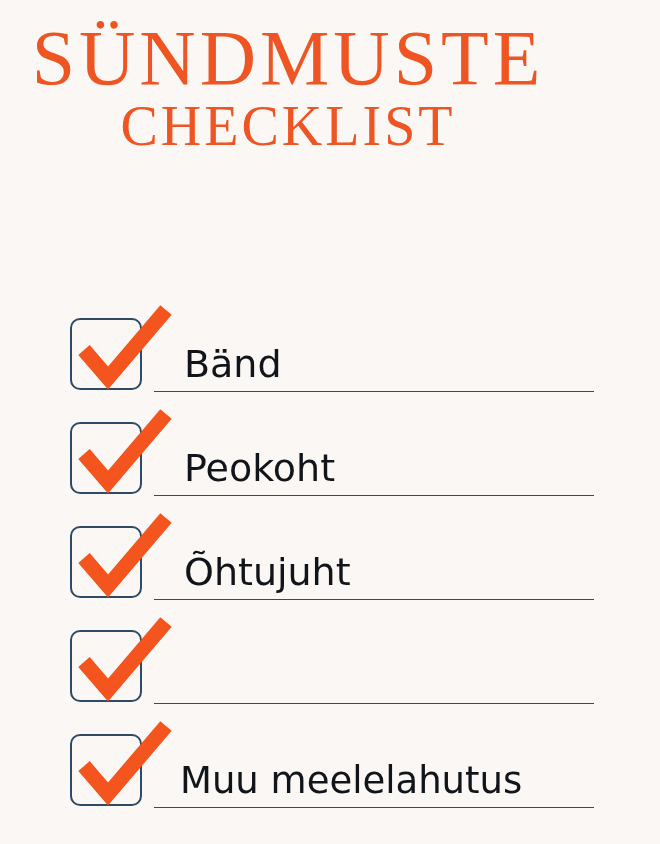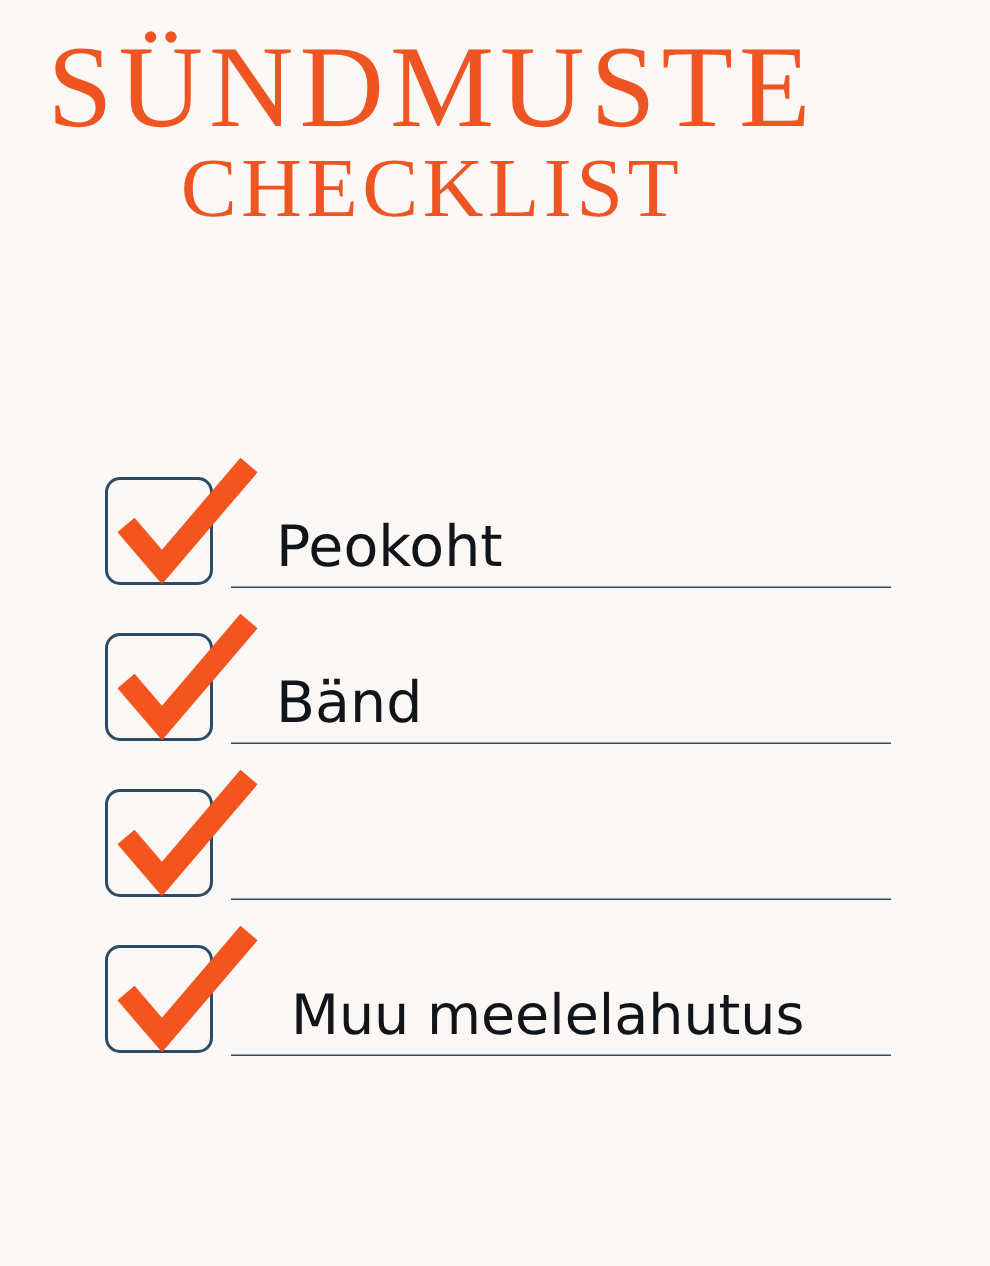--- a/index.html
+++ b/index.html
@@ -81,21 +81,21 @@
     bottom: 14px;
     font-size: 38px;
     color: #11151a;
     font-family: "DejaVu Sans", sans-serif;
     font-weight: 400;
     white-space: nowrap;
     letter-spacing: 0px;
   }
   .item-label.small {
     font-size: 37px;
-    left: 40px;
+    left: 26px;
   }
   .rule {
     position: absolute;
     left: 0;
     right: 0;
     bottom: 8px;
     height: 1px;
     background: #2d4b66;
   }
 </style>
@@ -110,36 +110,46 @@
   </div>
 
   <div class="checklist">
 
     <div class="row">
       <div class="checkbox"></div>
       <svg class="tick" viewBox="0 0 100 92">
         <path d="M10 46 L34 74 L92 6" fill="none" stroke="#f4541d" stroke-width="15" stroke-linecap="butt" stroke-linejoin="miter"></path>
       </svg>
       <div class="line-wrap">
+        <span class="item-label">Bänd</span>
+        <div class="rule"></div>
+      </div>
+    </div>
+
+    <div class="row">
+      <div class="checkbox"></div>
+      <svg class="tick" viewBox="0 0 100 92">
+        <path d="M10 46 L34 74 L92 6" fill="none" stroke="#f4541d" stroke-width="15" stroke-linecap="butt" stroke-linejoin="miter"></path>
+      </svg>
+      <div class="line-wrap">
         <span class="item-label">Peokoht</span>
         <div class="rule"></div>
       </div>
     </div>
 
     <div class="row">
       <div class="checkbox"></div>
       <svg class="tick" viewBox="0 0 100 92">
         <path d="M10 46 L34 74 L92 6" fill="none" stroke="#f4541d" stroke-width="15" stroke-linecap="butt" stroke-linejoin="miter"></path>
       </svg>
       <div class="line-wrap">
-        <span class="item-label">Bänd</span>
+        <span class="item-label">Õhtujuht</span>
         <div class="rule"></div>
       </div>
     </div>
-
 
     <div class="row">
       <div class="checkbox"></div>
       <svg class="tick" viewBox="0 0 100 92">
         <path d="M10 46 L34 74 L92 6" fill="none" stroke="#f4541d" stroke-width="15" stroke-linecap="butt" stroke-linejoin="miter"></path>
       </svg>
       <div class="line-wrap">
         <div class="rule"></div>
       </div>
     </div>

